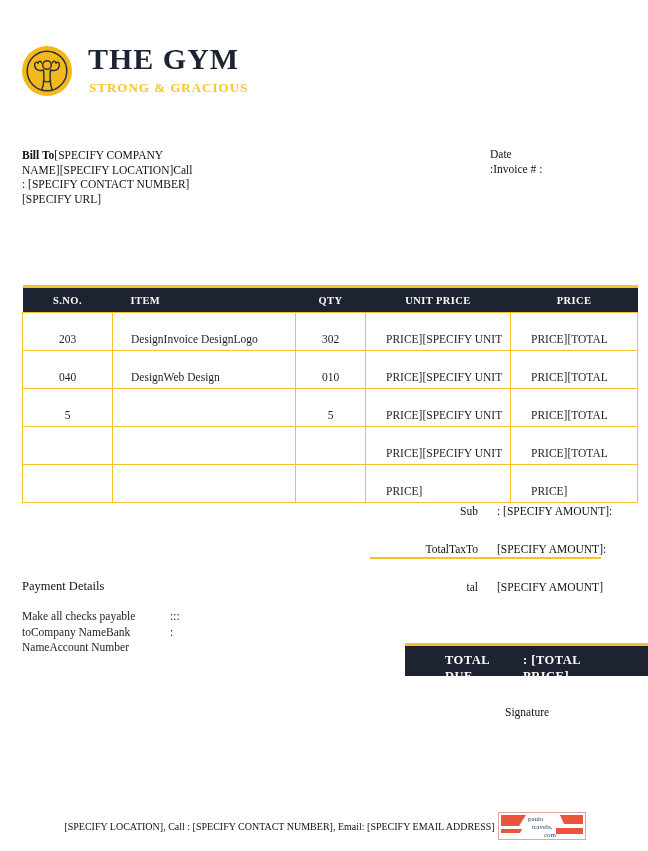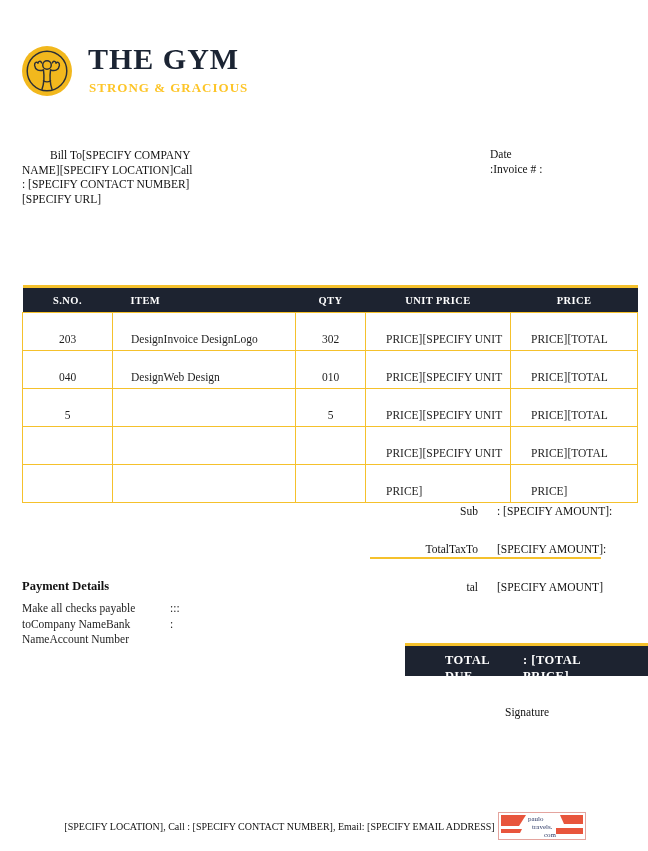--- a/index.html
+++ b/index.html
@@ -23,21 +23,21 @@
   .brand-tagline {
     position: absolute; left: 89px; top: 80px;
     font-size: 13px; font-weight: bold; color: #fdc528; letter-spacing: 1px;
   }
 
   
   .bill-to {
     position: absolute; left: 22px; top: 148px; width: 176px;
     font-size: 11.5px; line-height: 14.5px; color: #111;
   }
-  .bill-to b { font-weight: normal; margin-left: 28px; }
+  .bill-to b { font-weight: bold; }
   .doc-meta {
     position: absolute; left: 490px; top: 147px; width: 140px;
     font-size: 11.5px; line-height: 14.5px; color: #111;
     white-space: pre-line;
   }
 
   
   .items-table {
     position: absolute; left: 22px; top: 285px; width: 615px;
     border-collapse: collapse; table-layout: fixed;
@@ -78,21 +78,21 @@
   .tax-value { top: 543px; }
   .tax-underline {
     position: absolute; left: 370px; top: 557px; width: 231px; height: 0;
     border-bottom: 2px solid #f5c12c;
   }
   .grand-label { left: 358px; top: 581px; }
   .grand-value { top: 581px; }
 
   
   .payment { position: absolute; left: 22px; top: 579px; width: 260px; }
-  .payment-title { font-size: 12.5px; font-weight: bold; color: #111; margin-bottom: 7px; }
+  .payment-title { font-size: 12.5px; font-weight: normal; color: #111; margin-bottom: 15px; }
   .payment-row { display: flex; font-size: 11.5px; line-height: 15.5px; color: #1e1e1e; }
   .payment-row .p-label { width: 148px; }
   .payment-row .p-value { width: 40px; }
 
   
   .total-due {
     position: absolute; left: 405px; top: 643px; width: 272px; height: 33px;
     background: #1d2330; border-top: 3px solid #f5c12c;
     overflow: hidden; color: #ffffff;
   }

